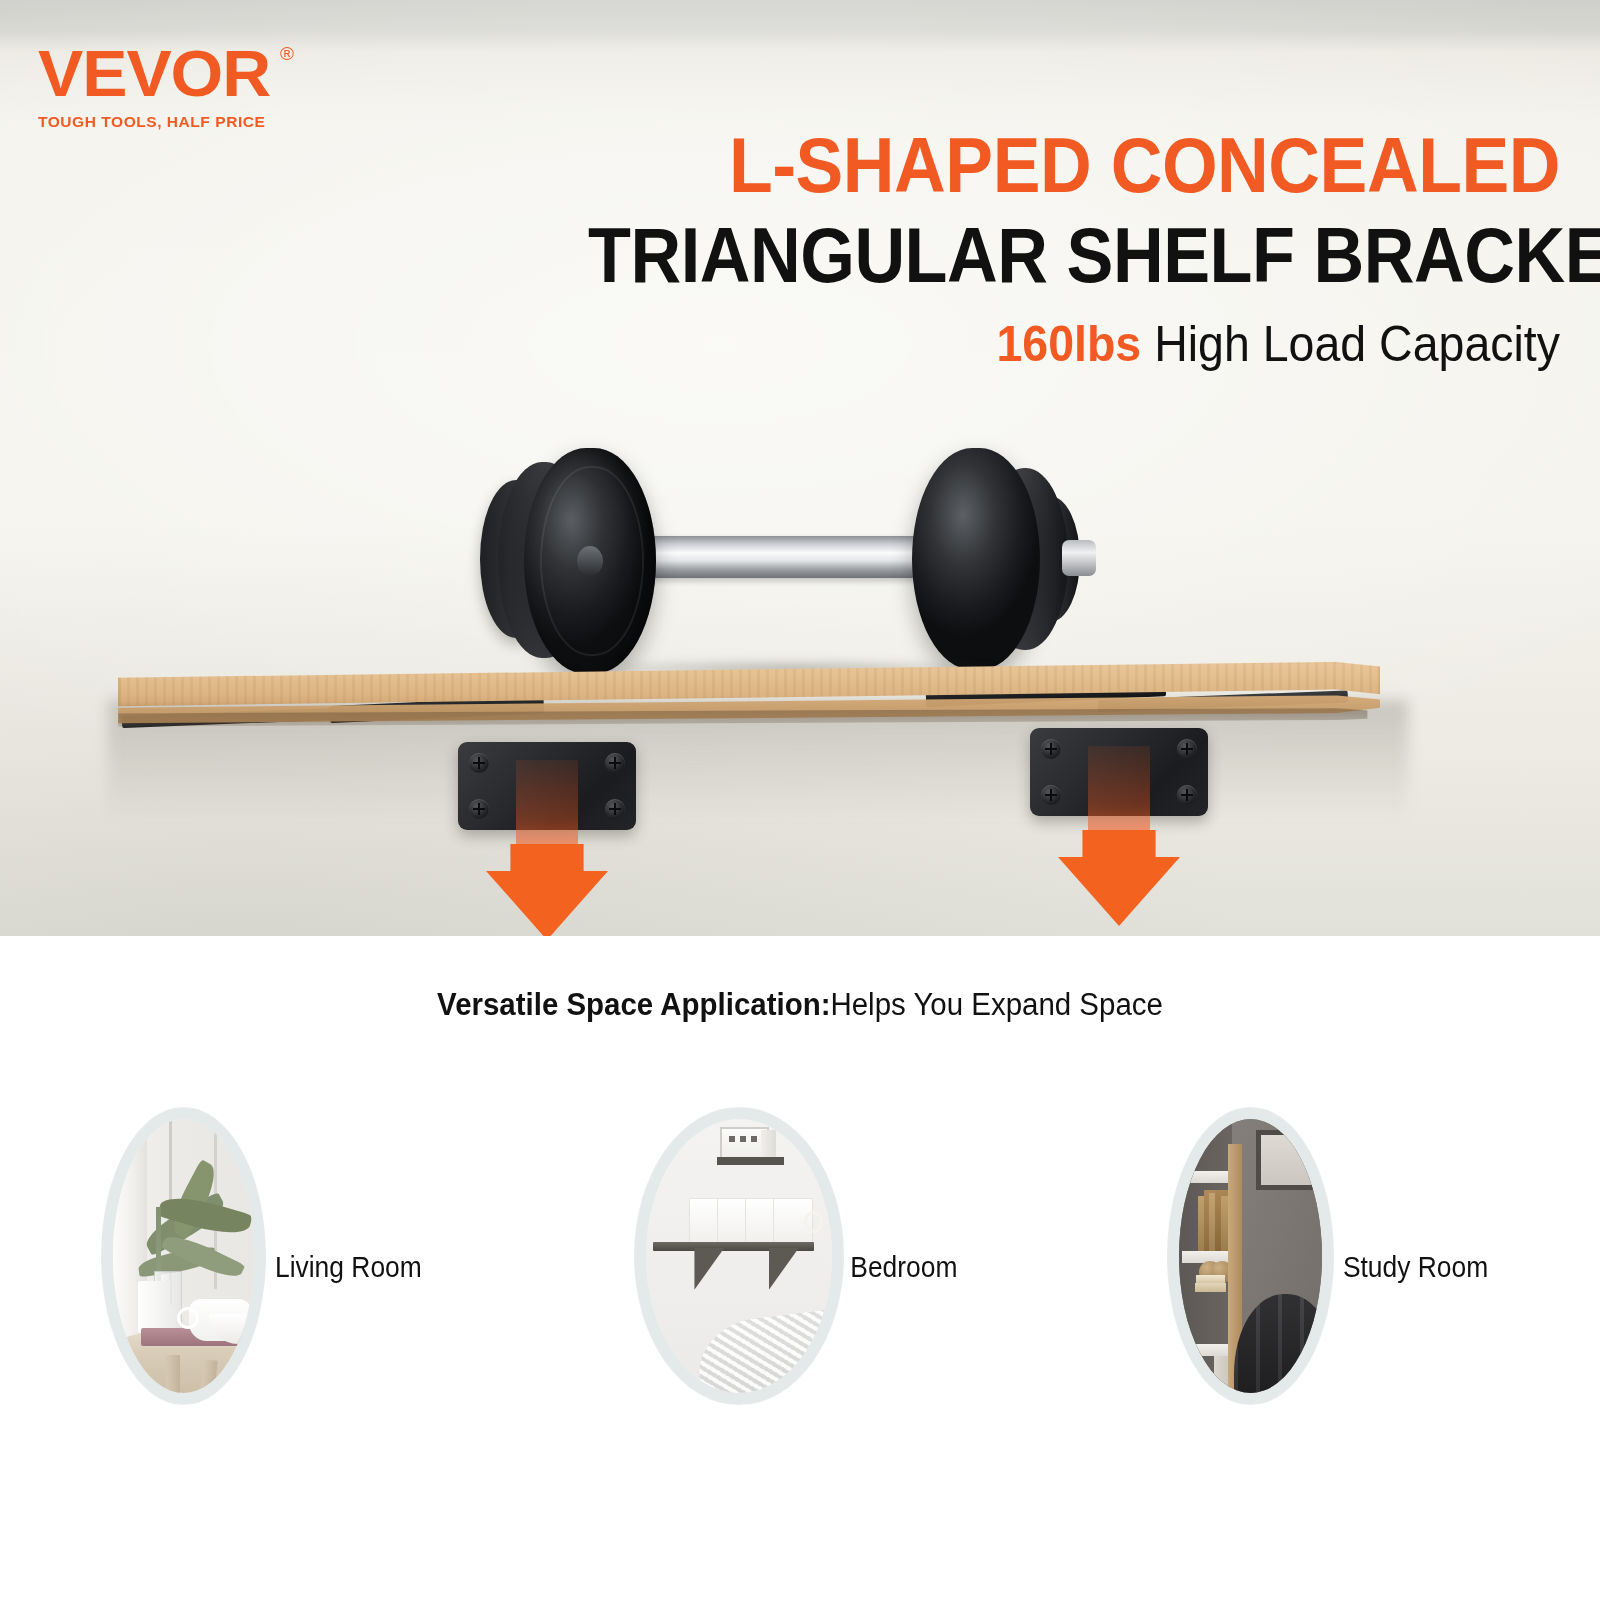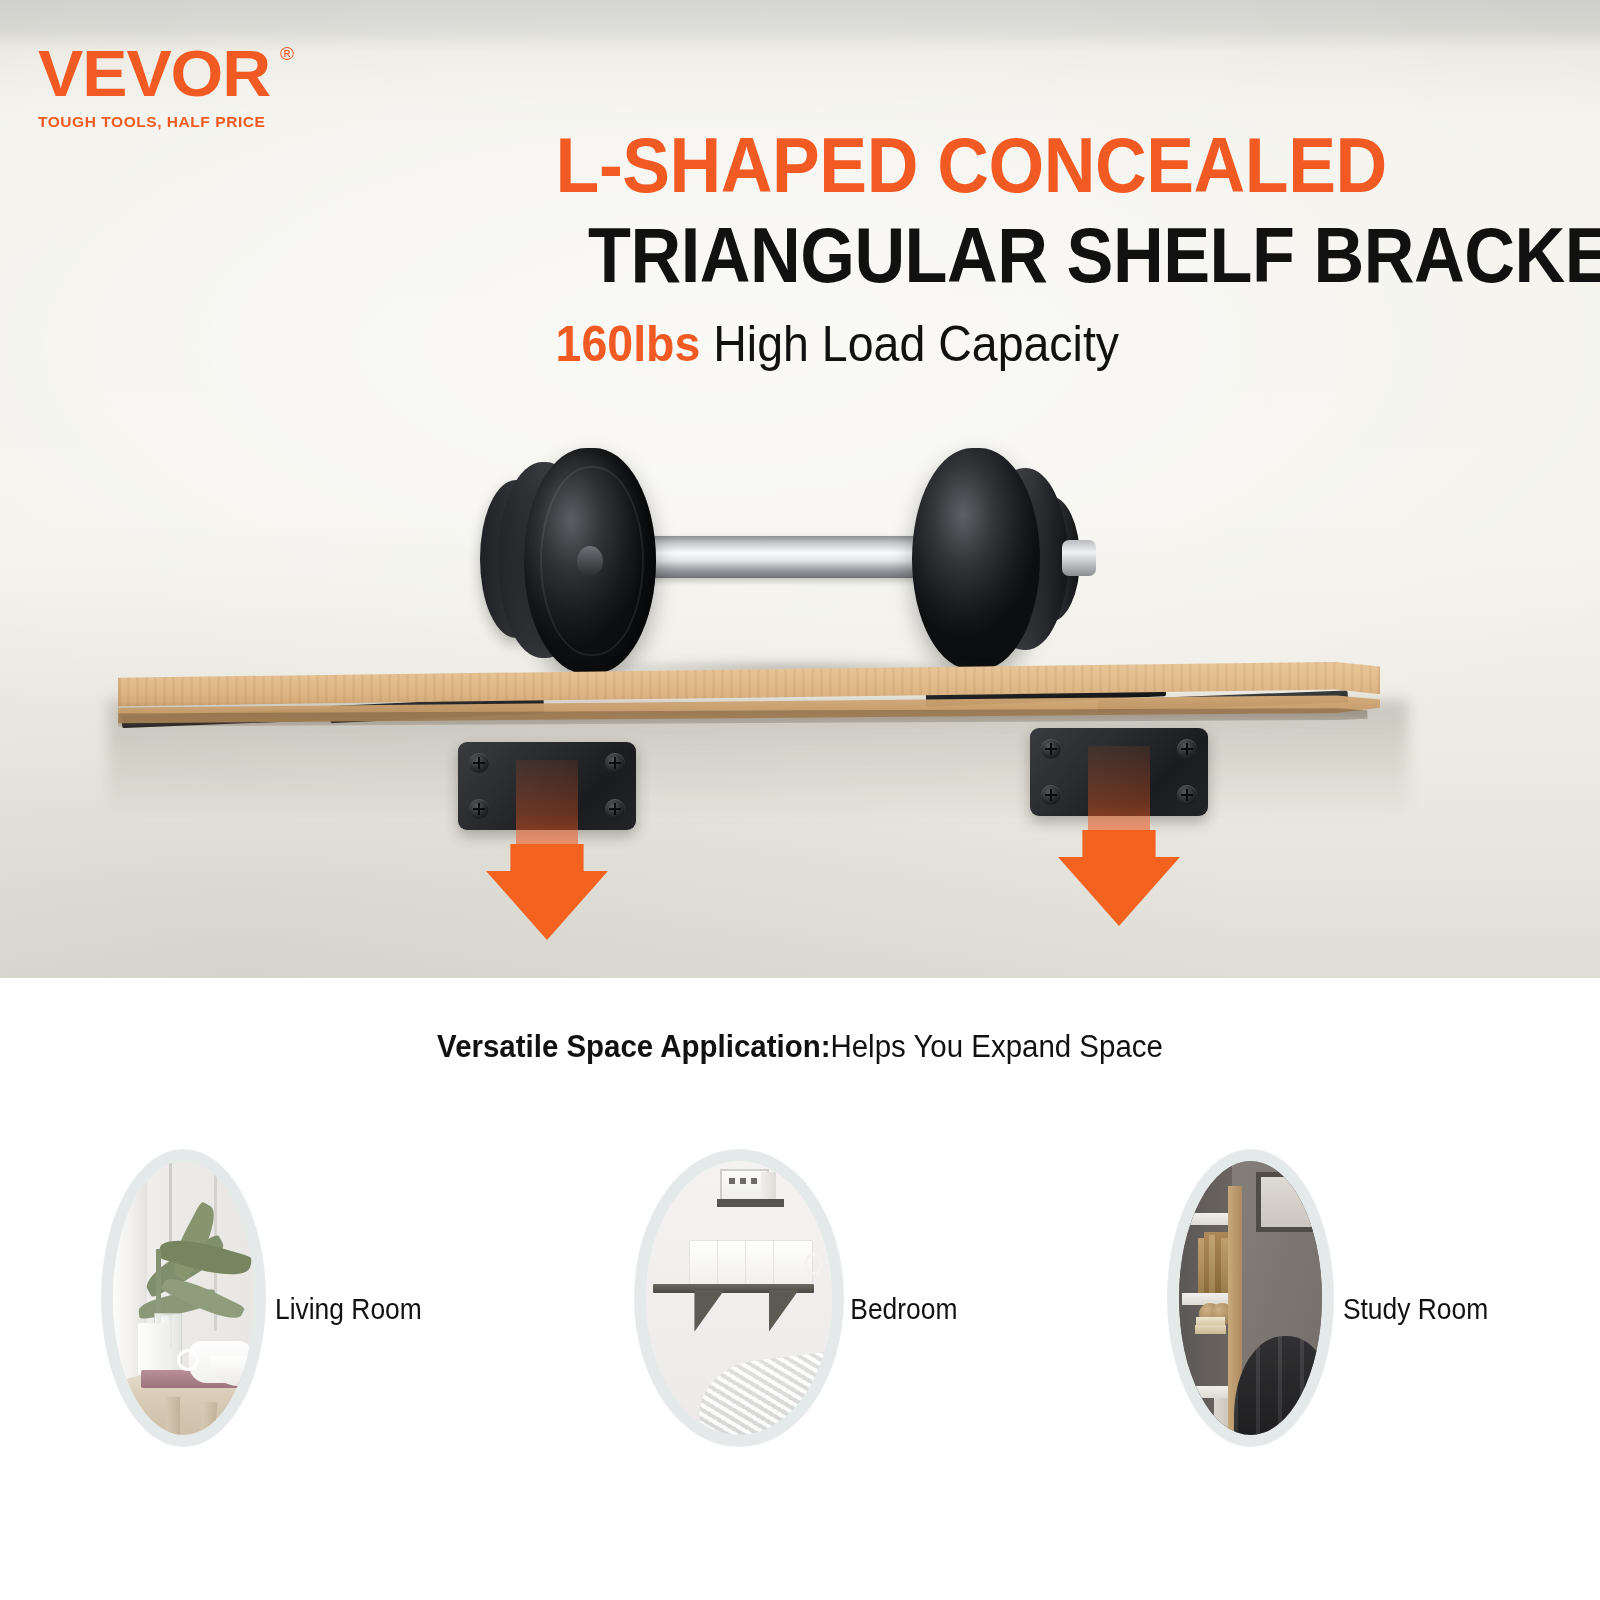--- a/index.html
+++ b/index.html
@@ -38,21 +38,21 @@
     position:absolute; right:-22px; top:2px;
     font-size:19px; font-weight:normal; color:#F15A22;
     transform:scaleX(0.94);
   }
   .logo-tag {
     margin-top:7px; font-size:15.5px; font-weight:bold; color:#F15A22;
     letter-spacing:0.55px; white-space:nowrap;
   }
 
   
-  .headline { position:absolute; right:40px; top:128px; width:1080px; }
+  .headline { position:absolute; right:40px; top:128px; text-align:right; width:1080px; }
   .h-line1 {
     font-size:77px; font-weight:bold; color:#F15A22;
     line-height:0.98; letter-spacing:-0.5px;
     transform:scaleX(0.93); transform-origin:right center;
     white-space:nowrap;
   }
   .h-line2 {
     margin-top:14px;
     font-size:78px; font-weight:bold; color:#111111;
     line-height:0.98; letter-spacing:-0.5px;
@@ -203,21 +203,21 @@
     background:linear-gradient(to bottom, rgba(241,90,34,0.10) 0%, rgba(241,90,34,0.38) 55%, rgba(241,90,34,0.80) 100%);
   }
   .arrow-head {
     position:absolute; left:50%; transform:translateX(-50%);
     top:84px; width:122px; height:96px;
     background:#F4621F;
     clip-path:polygon(20% 0%, 80% 0%, 80% 28%, 100% 28%, 50% 100%, 0% 28%, 20% 28%);
   }
 
   
-  .apps { position:absolute; left:0; top:978px; width:1600px; height:610px; background:#ffffff; }
+  .apps { position:absolute; left:0; top:936px; width:1600px; height:610px; background:#ffffff; }
   .apps-title {
     position:absolute; left:0; right:0; top:50px;
     text-align:center; font-size:31px; line-height:1.2; color:#111111;
     transform:scaleX(0.95);
     white-space:nowrap;
   }
   .apps-title .at-bold { font-weight:bold; }
   .apps-title .at-reg { font-weight:normal; }
 
   .app-row {

